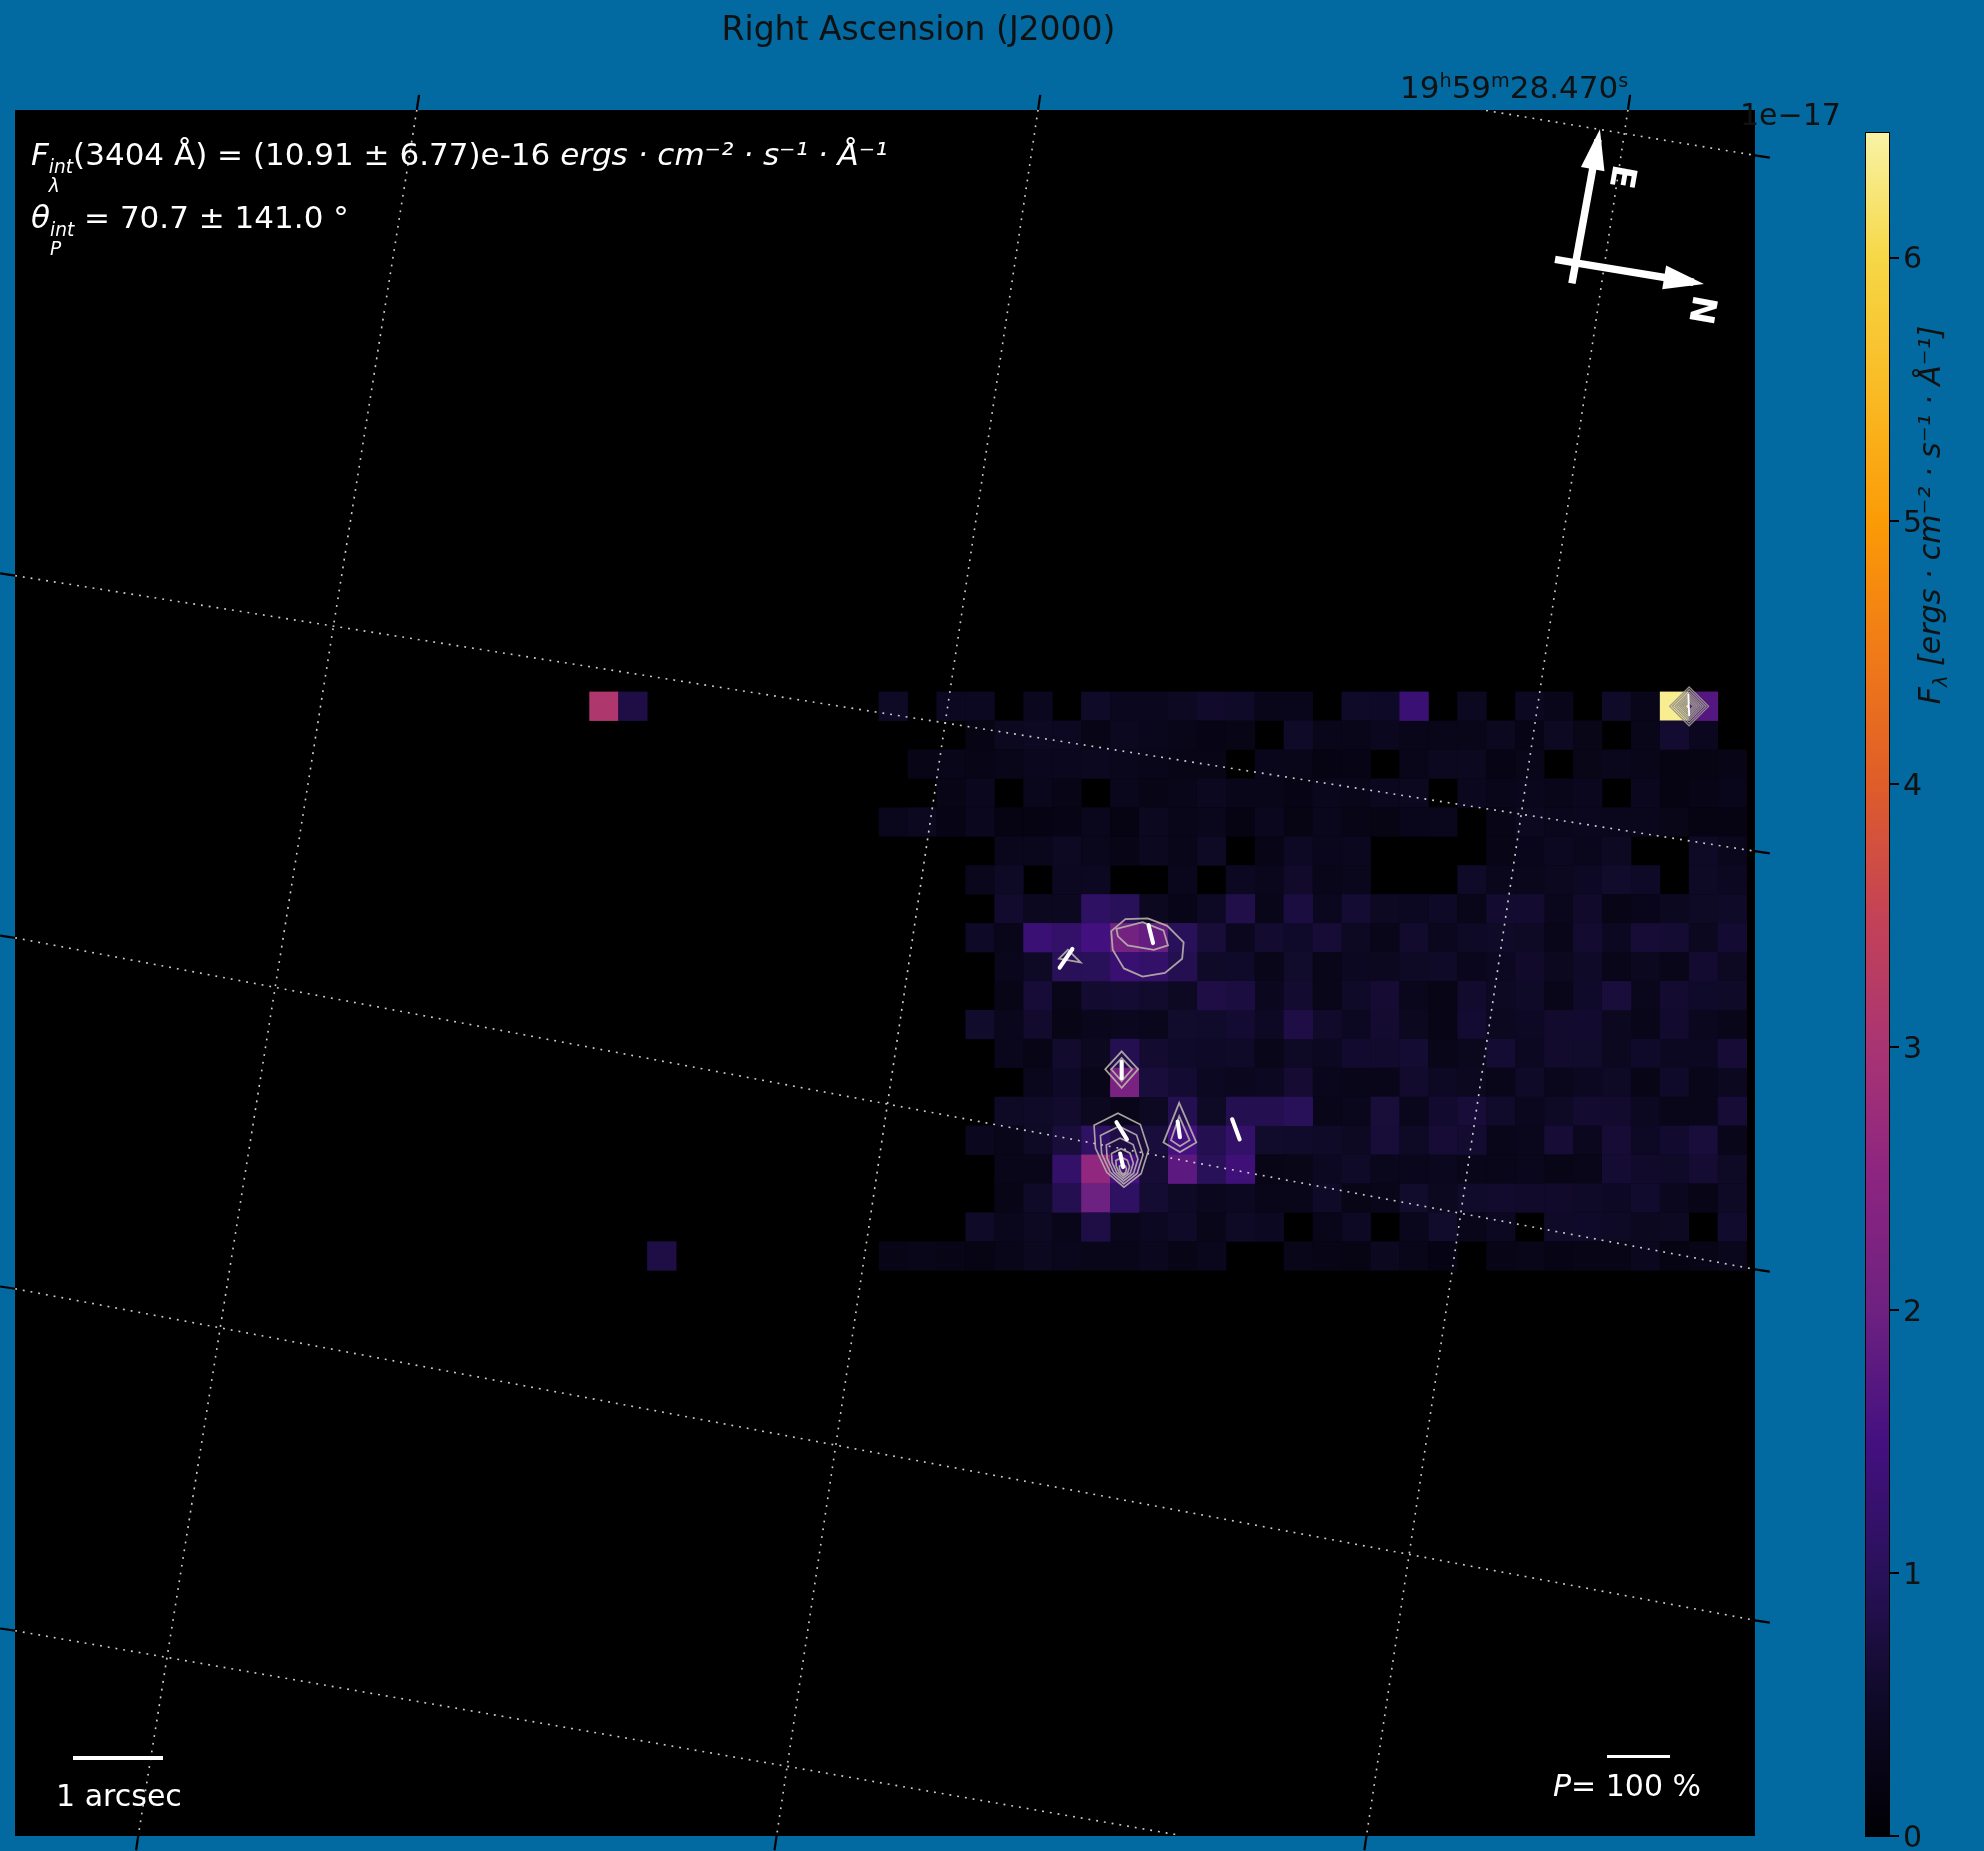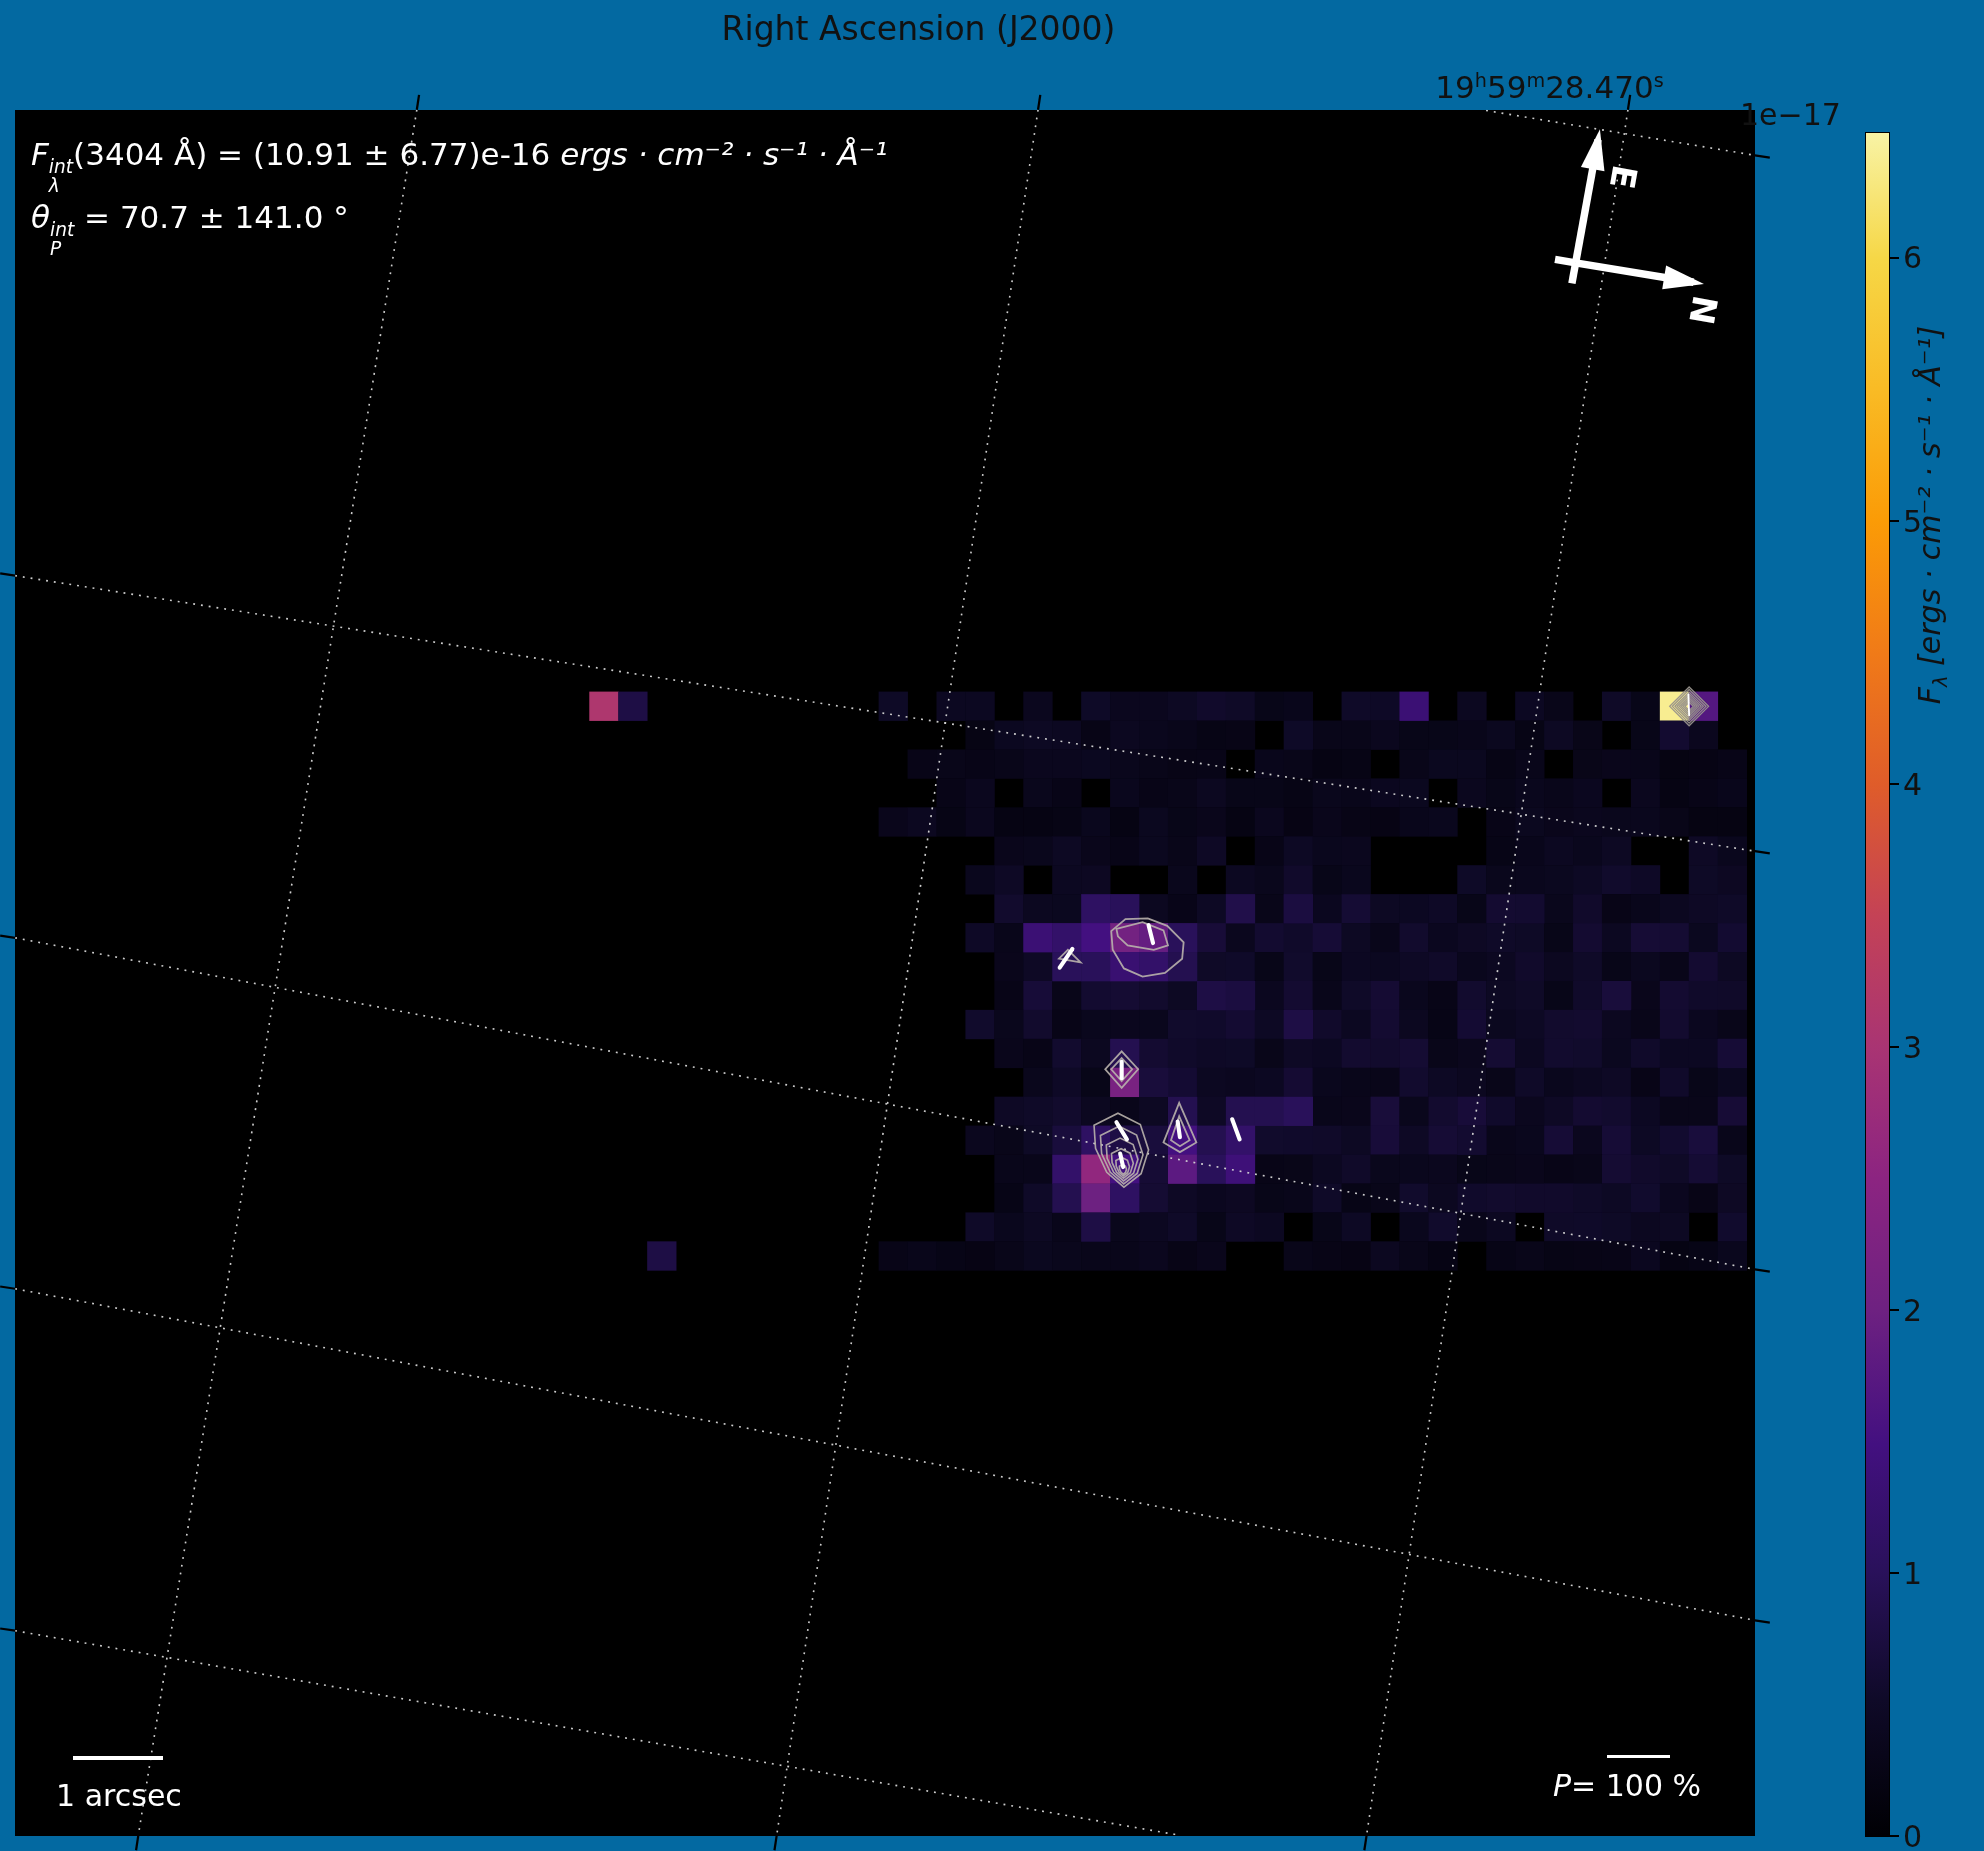--- a/index.html
+++ b/index.html
@@ -1,21 +1,21 @@
 <!DOCTYPE html>
 <html style="font-size:12px"><head>
 <meta charset="utf-8">
 <style>
   html,body{margin:0;padding:0;background:#ffffff;font-family:"DejaVu Sans","Liberation Sans",sans-serif;}
   #figure{position:relative;width:1985px;height:1851px;background:#0369a1;overflow:hidden;}
   .abs{position:absolute;}
   #plot-area{left:15px;top:110px;width:1740px;height:1726px;background:#000000;}
   #fig-svg{left:0;top:0;}
   .fig-title{left:0;top:9px;width:1837px;text-align:center;font-size:33px;color:#111111;}
-  .ra-ticklabel{left:1400px;top:69px;width:299px;text-align:center;font-size:31px;color:#111111;}
+  .ra-ticklabel{left:1400px;top:69px;width:299px;text-align:left;font-size:31px;color:#111111;}
   .ra-ticklabel sup{font-size:62%;}
   #annotation{left:31px;top:133px;color:#ffffff;font-size:31px;line-height:43px;}
   #annotation .sym{font-style:italic;}
   #annotation .unit{font-style:italic;}
   .stack{display:inline-flex;flex-direction:column;font-size:60%;line-height:1.0;vertical-align:-0.45em;font-style:italic;}
   .stack span{display:block;}
   sup.inline{font-size:60%;font-style:italic;}
   #colorbar{left:1865px;top:132px;width:23px;height:1703px;border:1.5px solid #000;}
   #cb-multiplier{left:1740px;top:97px;width:149px;font-size:30px;color:#111;}
   #cb-axis-label{left:1912px;top:963px;width:896px;transform:rotate(-90deg);transform-origin:0 0;text-align:center;font-size:30px;color:#111;}

